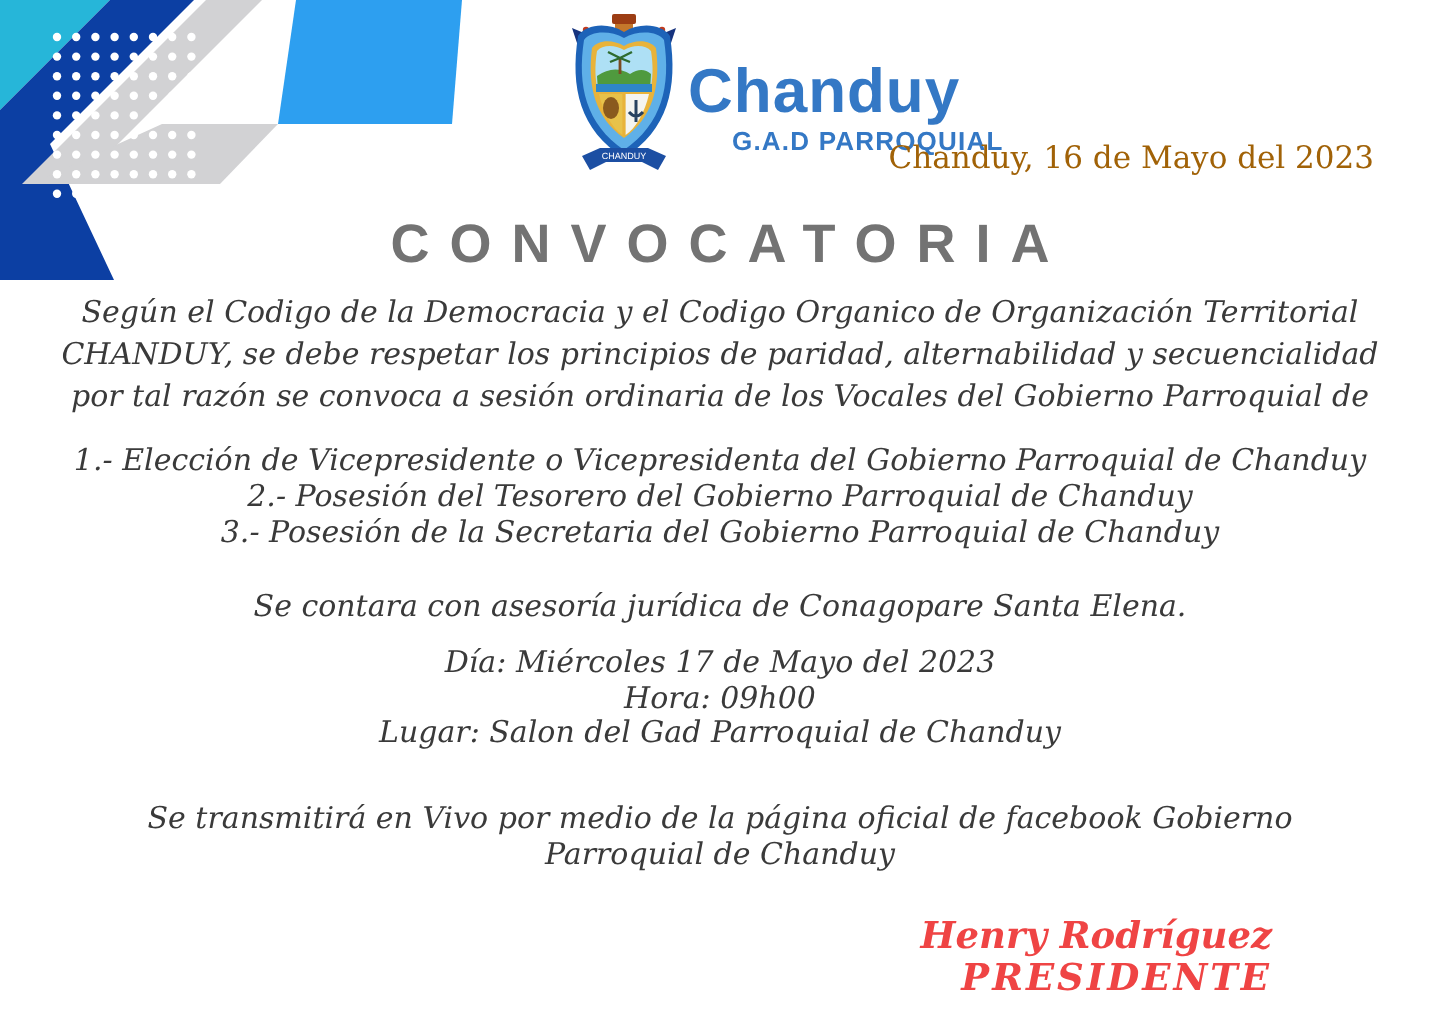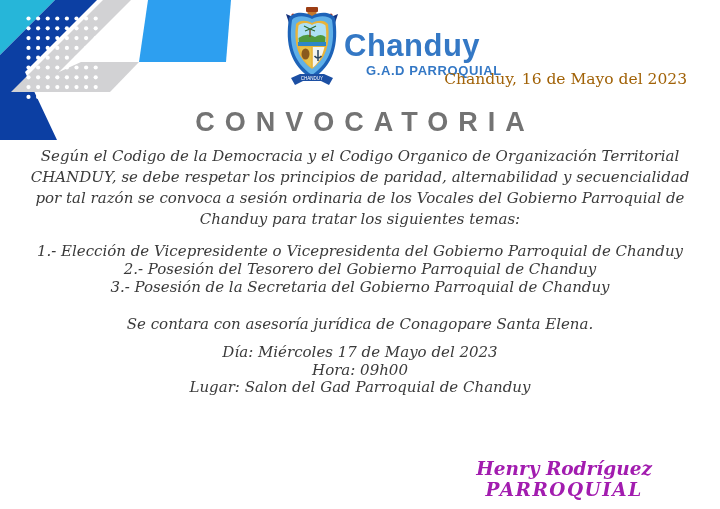--- a/index.html
+++ b/index.html
@@ -31,22 +31,22 @@
   .intro .ln{line-height:21px;}
   .agenda{margin-top:12px;}
   .agenda .ln{line-height:18px;}
   .advisory{margin-top:18px;line-height:21px;}
   .meeting{margin-top:9px;}
   .meeting .ln{line-height:17.5px;}
   .broadcast{margin-top:24px;}
   .broadcast .ln{line-height:18px;}
   
   .signature{
-    position:absolute;top:458px;right:68px;text-align:center;
-    font-style:italic;font-weight:700;color:#a21caf;
+    position:absolute;top:458px;right:84px;text-align:right;
+    font-style:italic;font-weight:700;color:#ef4444;
   }
   .sig-name{font-size:18.5px;line-height:21px;}
   .sig-role{font-size:18.5px;line-height:21px;letter-spacing:1.5px;}
 </style>
 </head>
 <body>
 
 <div class="page">
 
   <svg class="deco" viewBox="0 0 240 160" xmlns="http://www.w3.org/2000/svg">
@@ -171,37 +171,40 @@
 
   <div class="date-line">Chanduy, 16 de Mayo del 2023</div>
 
   <div class="doc-title">CONVOCATORIA</div>
 
   <div class="content">
     <div class="intro">
       <div class="ln">Según el Codigo de la Democracia y el  Codigo Organico de Organización Territorial</div>
       <div class="ln">CHANDUY, se debe respetar los principios de paridad, alternabilidad y secuencialidad</div>
       <div class="ln">por tal razón se convoca a sesión ordinaria de los Vocales del Gobierno Parroquial de</div>
-      <div class="ln">Chanduy para tratar los siguientes temas:</div>
     </div>
 
     <div class="agenda">
       <div class="ln">1.- Elección de Vicepresidente o Vicepresidenta del Gobierno Parroquial de Chanduy</div>
       <div class="ln">2.- Posesión del Tesorero del Gobierno Parroquial de Chanduy</div>
       <div class="ln">3.- Posesión de la Secretaria del Gobierno Parroquial de Chanduy</div>
     </div>
 
     <div class="advisory ln">Se contara con asesoría jurídica de Conagopare Santa Elena.</div>
 
     <div class="meeting">
       <div class="ln">Día: Miércoles 17 de Mayo del 2023</div>
       <div class="ln">Hora: 09h00</div>
       <div class="ln">Lugar: Salon del Gad Parroquial de Chanduy</div>
     </div>
 
+    <div class="broadcast">
+      <div class="ln">Se transmitirá en Vivo por medio de la página oficial de facebook Gobierno</div>
+      <div class="ln">Parroquial de Chanduy</div>
+    </div>
   </div>
 
   <div class="signature">
     <div class="sig-name">Henry Rodríguez</div>
-    <div class="sig-role">PARROQUIAL</div>
+    <div class="sig-role">PRESIDENTE</div>
   </div>
 
 </div>
 
 </body></html>

